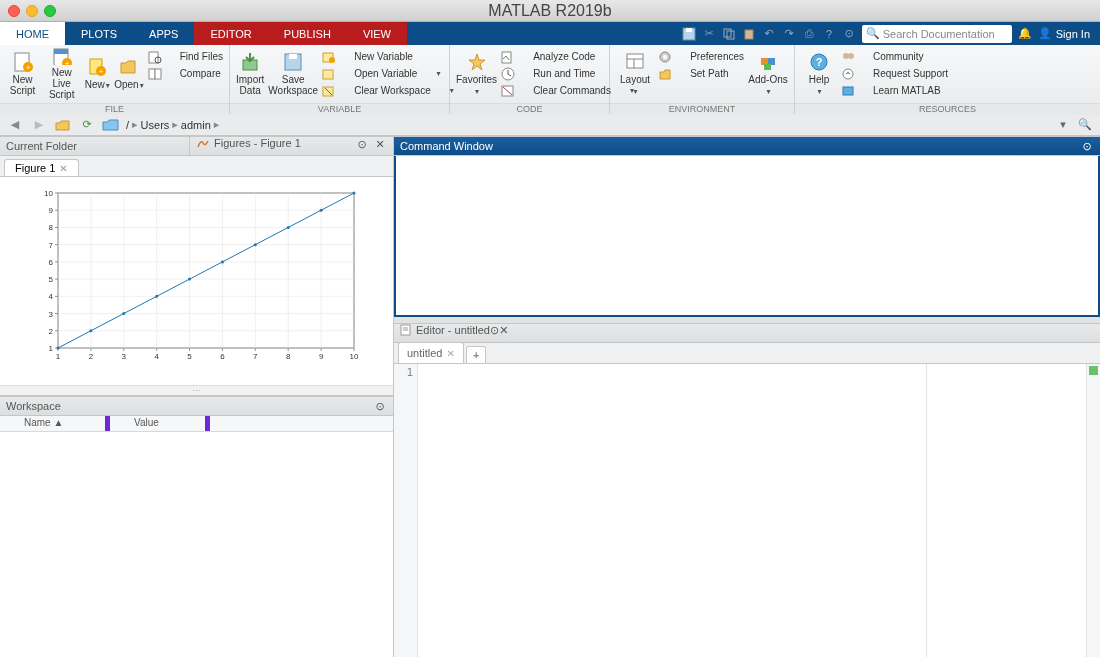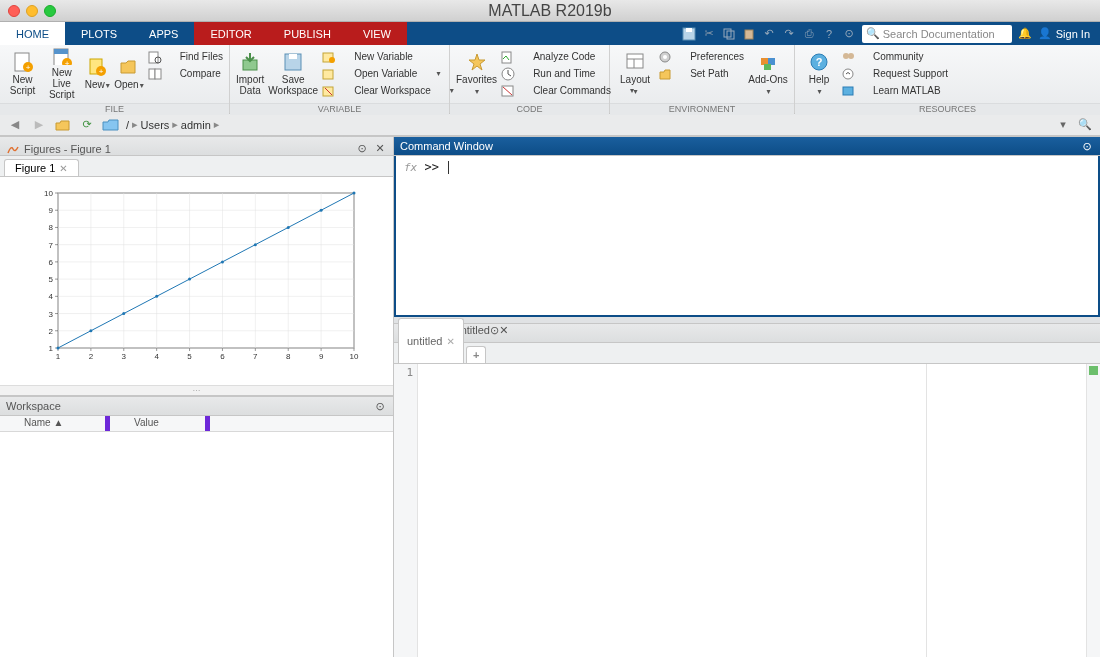--- a/index.html
+++ b/index.html
@@ -50,21 +50,21 @@
 
 .panel-hdr { height: 20px; background: linear-gradient(#e8e9ea,#dcdedf); border-bottom: 1px solid #c6c6c6; border-top: 1px solid #c6c6c6; display: flex; align-items: center; padding: 0 6px; font-size: 11px; color: #555; }
 .panel-hdr.active { background: linear-gradient(#1a5f9e,#0d4d87); color: #fff; gap: 20px; }
 .panel-hdr .spacer { flex:1; }
 .panel-hdr .hicon { width:14px; height:14px; display:inline-flex; align-items:center; justify-content:center; cursor:pointer; margin-left:4px; color:inherit;}
 
 
 .cf { height: 20px; }
 
 
-.fig-hdr { display:flex; align-items:flex-end;}
+.fig-hdr { display:flex; align-items:flex-start;}
 .figures-panel { flex: 0 0 auto; }
 .fig-tabs { height: 21px; background:#eef0f1; border-bottom:1px solid #c6c6c6; display:flex; align-items:flex-end; padding-left:4px;}
 .fig-tab { border:1px solid #c6c6c6; border-bottom:none; background:#fff; padding:2px 10px; font-size:11px; border-radius:3px 3px 0 0; display:flex; align-items:center; gap:4px;}
 .fig-plot { height: 208px; background:#fff; position:relative; }
 .plot-area { position:absolute; left:40px; top:10px; width:320px; height:175px; }
 .scroll-dot { height:10px; display:flex; justify-content:center; align-items:center; background:#f2f2f2; border-top:1px solid #ddd;}
 
 
 .ws-panel { flex:1; display:flex; flex-direction:column; border-top:1px solid #c6c6c6;}
 .ws-cols { height: 16px; background:#f6f7f8; border-bottom:1px solid #d8d8d8; display:flex; font-size:10px; color:#555;}
@@ -75,21 +75,21 @@
 .cmd-body { background:#fff; padding:4px 8px; font-family: Menlo, Consolas, monospace; font-size:12px; color:#222; border:2px solid #0d4d87; border-top:none; height: 161px; }
 .cmd-body .kw { color:#0087d8;}
 .cmd-body .str { color:#a020f0;}
 .fx { font-style:italic; color:#999; font-size:11px;}
 .cursor-line { display:inline-block; width:1px; height:13px; background:#333; vertical-align:middle; margin-left:2px;}
 
 
 .editor-wrap { flex:1; display:flex; flex-direction:column; }
 .editor-hdr { height:20px; background: linear-gradient(#e8e9ea,#dcdedf); border-bottom:1px solid #c6c6c6; border-top:1px solid #c6c6c6; display:flex; align-items:flex-start; padding:0 6px; font-size:11px; color:#555;}
 .ed-tabs { height:21px; background:#eef0f1; border-bottom:1px solid #c6c6c6; display:flex; align-items:flex-end; padding-left:4px; gap:2px;}
-.ed-tab { border:1px solid #c6c6c6; border-bottom:none; background:#fff; padding:16px 8px; font-size:11px; border-radius:3px 3px 0 0; display:flex; align-items:center; gap:4px; color:#666;}
+.ed-tab { border:1px solid #c6c6c6; border-bottom:none; background:#fff; padding:4px 8px; font-size:11px; border-radius:3px 3px 0 0; display:flex; align-items:center; gap:4px; color:#666;}
 .ed-tab.add { padding:2px 6px; color:#888; font-weight:bold;}
 .ed-body { flex:1; background:#fff; display:flex; }
 .gutter { width:24px; background:#f5f6f7; border-right:1px solid #e3e3e3; font-family:Menlo,monospace; font-size:11px; color:#888; text-align:right; padding:2px 4px;}
 .ed-text { flex:1; padding:2px 4px; font-family:Menlo,monospace; font-size:11px; position:relative;}
 .ed-right { width:14px; background:#f5f6f7; border-left:1px solid #e3e3e3; position:relative;}
 .gap { height:6px; background:#e0e2e4;}
 
 svg { display:block; }
 </style>
 </head>
@@ -385,20 +385,24 @@
     <span class="nav-btn" style="color:#666;">▾</span>
     <span class="nav-btn" style="color:#4a90c0;">🔍</span>
   </div>
 </div>
 
 <div class="main">
 
   <div class="leftcol">
 
     <div style="display:flex;">
+      <div class="panel-hdr cf" style="flex:0 0 190px; border-right:1px solid #c6c6c6;">
+        <span>Current Folder</span>
+        <span class="spacer"></span>
+      </div>
       <div class="panel-hdr fig-hdr" style="flex:1;">
         <svg width="14" height="12">
             <path d="M2 10 Q5 2 7 6 Q9 10 12 4" stroke="#e07030" fill="none" stroke-width="1.5"></path>
           </svg>
         <span style="margin-left:4px;">Figures - Figure 1</span>
         <span class="spacer"></span>
         <span class="hicon">⊙</span>
         <span class="hicon">✕</span>
       </div>
     </div>
@@ -506,21 +510,20 @@
   </div>
 
   <div class="rightcol">
 
     <div class="panel-hdr active">
       <span>Command Window</span>
       <span class="spacer"></span>
       <span class="hicon">⊙</span>
     </div>
     <div class="cmd-body">
-      <div><span class="fx">fx</span> <span>&gt;&gt;</span> <span class="cursor-line"></span></div>
     </div>
     <div class="gap"></div>
 
     <div class="editor-wrap">
       <div class="editor-hdr">
         <svg width="12" height="12">
             <rect x="1" y="1" width="9" height="10" fill="#fff" stroke="#999"></rect>
             <line x1="3" y1="4" x2="8" y2="4" stroke="#999"></line>
             <line x1="3" y1="6" x2="8" y2="6" stroke="#999"></line>
           </svg>

